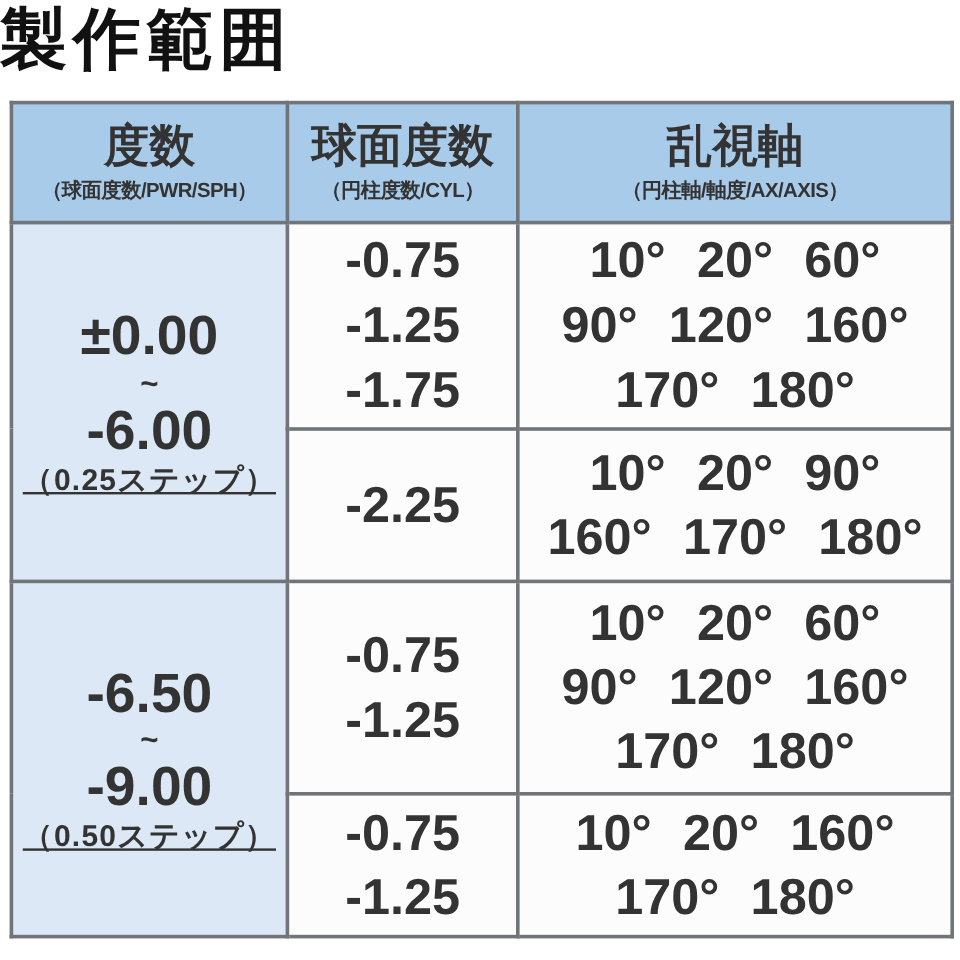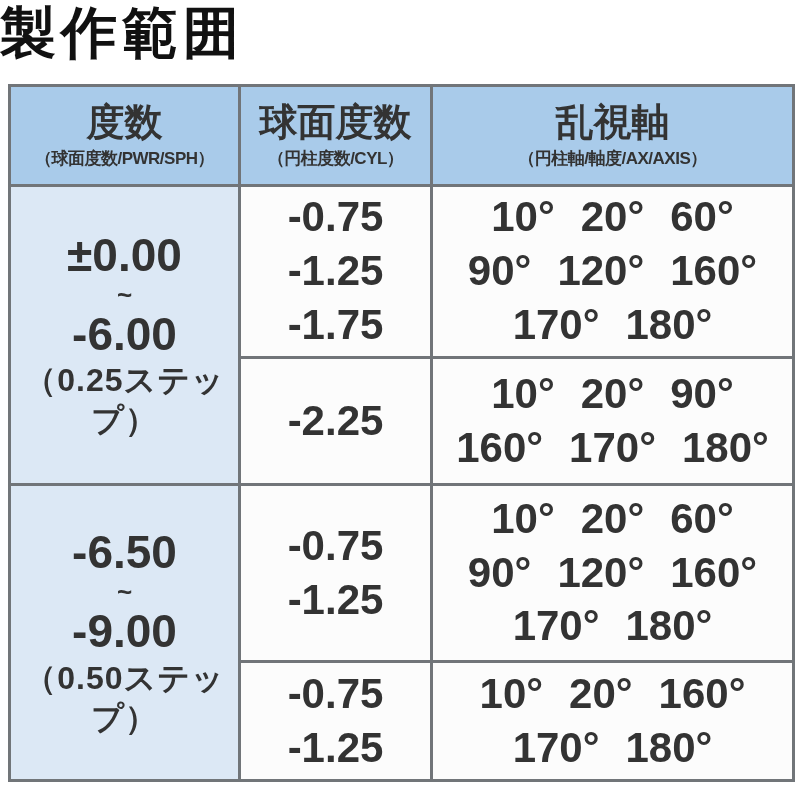--- a/index.html
+++ b/index.html
@@ -69,24 +69,25 @@
     font-size: 46px;
     line-height: 1.15;
     font-weight: bold;
   }
   .power-tilde {
     font-size: 26px;
     line-height: 1.0;
     font-weight: bold;
   }
   .power-step {
-    font-size: 32px;
+    font-size: 25px;
     line-height: 1.25;
     font-weight: bold;
     letter-spacing: 1px;
+    text-decoration: underline;
   }
   .val-line { line-height: 1.28; }
   .axis-line { line-height: 1.28; }
   .axis-val { display: inline-block; margin: 0 13px; }
 </style>
 </head>
 <body>
 
 <h1 class="page-title">製作範囲</h1>
 

